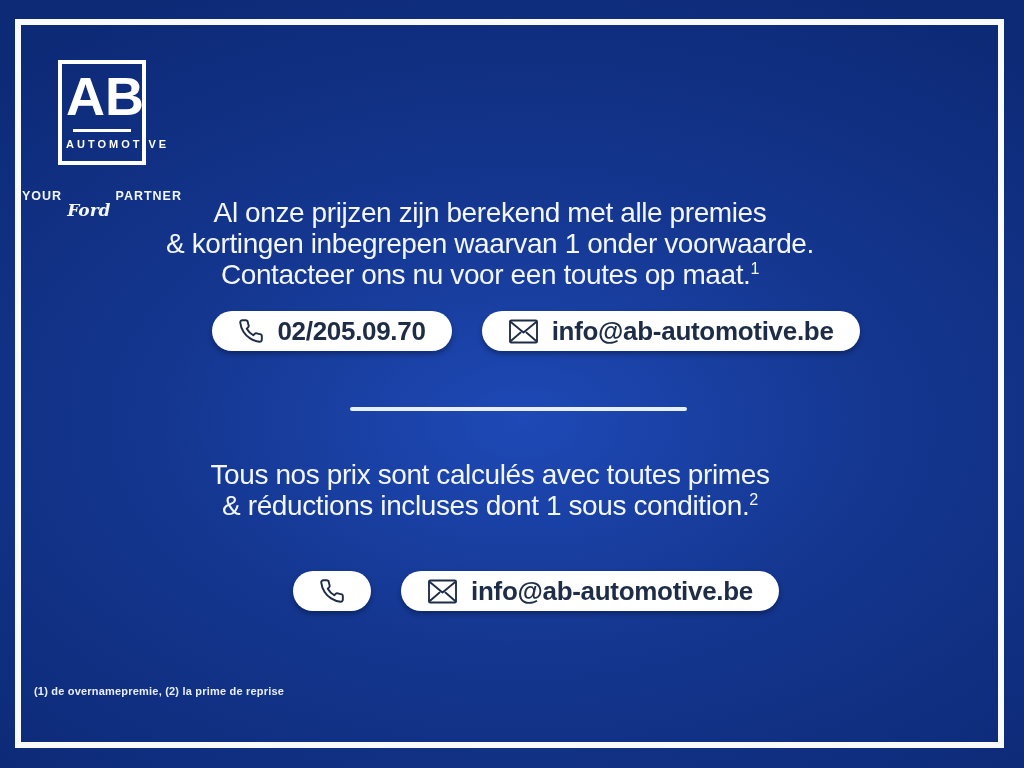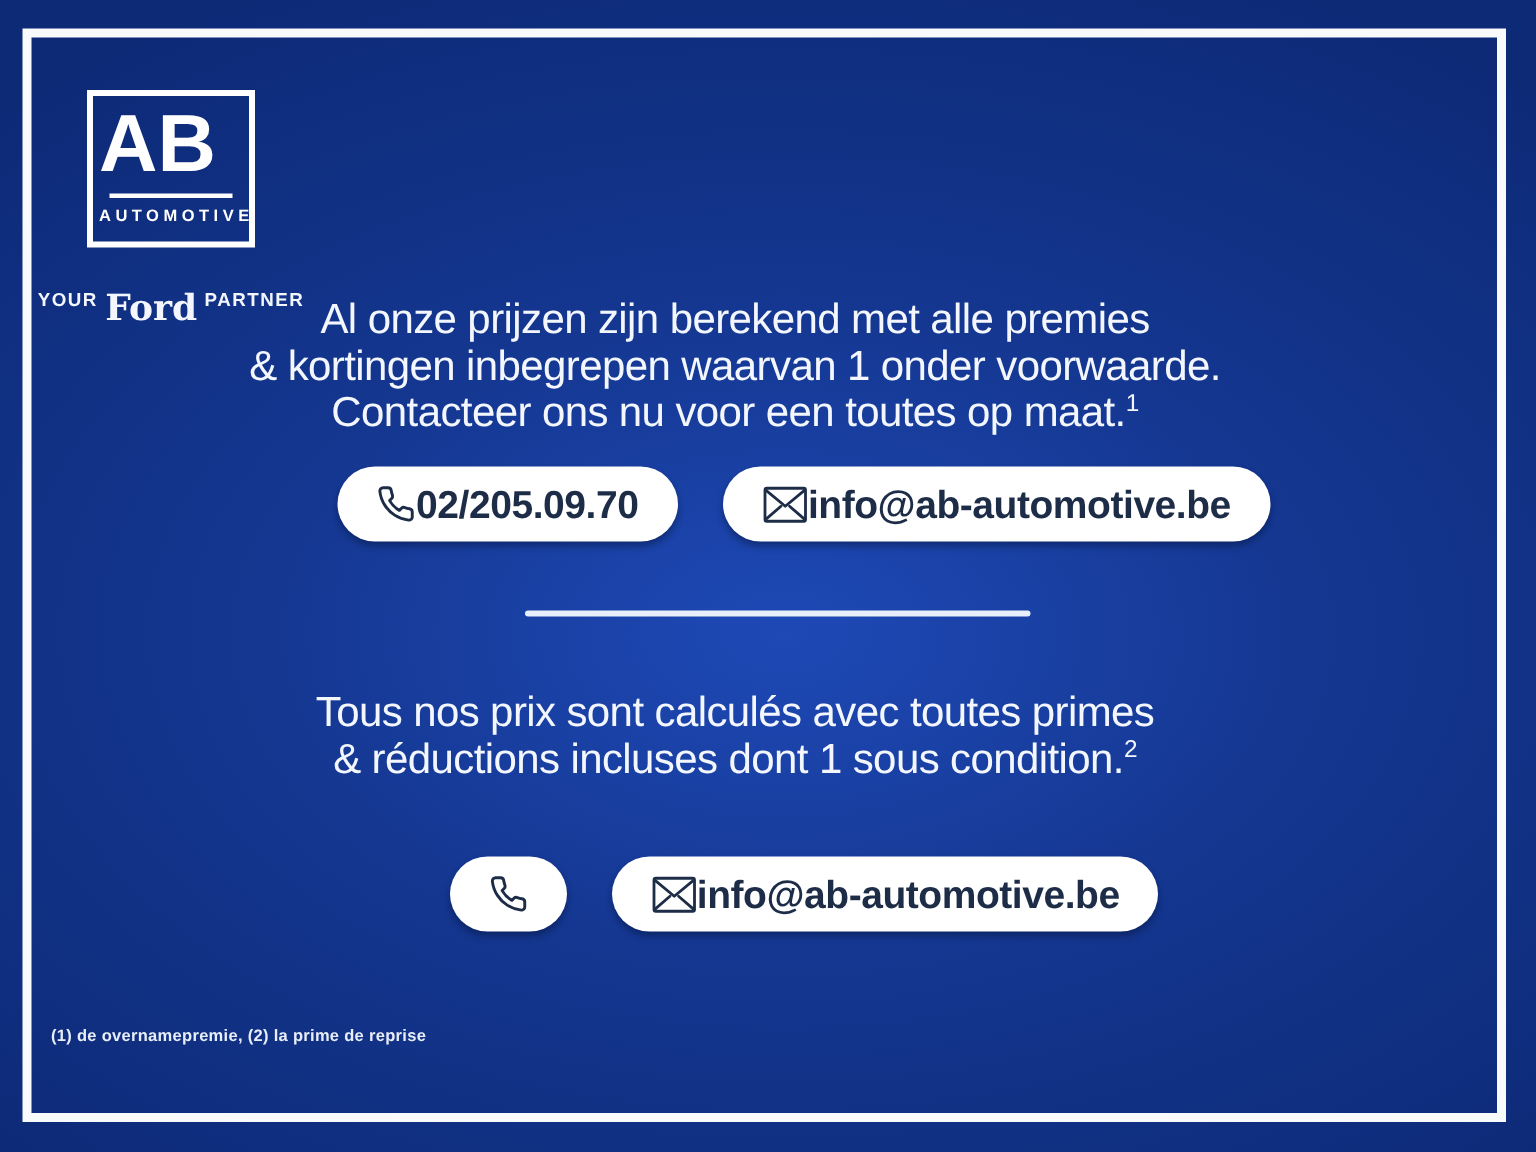--- a/index.html
+++ b/index.html
@@ -17,51 +17,51 @@
   }
 
   
   .frame {
     position: absolute; left: 15px; top: 19px; right: 20px; bottom: 20px;
     border: 6px solid var(--frame, #f8fafc);
     pointer-events: none;
   }
 
   
-  .logo { position: absolute; left: 58px; top: 60px; width: 112px; text-align: left; color: var(--text, #f3f7fd); }
+  .logo { position: absolute; left: 58px; top: 60px; width: 88px; text-align: center; color: var(--text, #f3f7fd); }
   .logo-box { border: 4px solid #ffffff; padding: 8px 4px 11px; }
   .logo-ab { font-size: 54px; font-weight: bold; line-height: 0.92; letter-spacing: 0px; color: #ffffff; }
   .logo-rule { height: 3px; background: #ffffff; margin: 7px 7px 6px; }
   .logo-sub { font-size: 11px; font-weight: bold; letter-spacing: 3px; color: #ffffff; white-space: nowrap; }
   .logo-tagline {
     margin-top: 21px; font-size: 12.5px; font-weight: bold; letter-spacing: 1px;
     display: flex; align-items: center; justify-content: center; gap: 5px; white-space: nowrap;
   }
   .ford-script {
-    font-family: "DejaVu Serif", serif; font-weight: bold;
-    font-size: 24px; letter-spacing: 0; position: relative; top: 4px;
+    font-family: "DejaVu Serif", serif; font-style: italic; font-weight: bold;
+    font-size: 17px; letter-spacing: 0; position: relative; top: 14px;
   }
 
   
   .text-block {
     position: absolute; left: 0; right: 44px; text-align: center;
     color: var(--text, #f3f7fd);
     font-size: 28px; font-weight: 400; line-height: 31px; letter-spacing: -0.4px;
   }
   .text-block sup { font-size: 58%; line-height: 0; }
 
   
   .pill-row {
     position: absolute; left: 48px; right: 0;
     display: flex; justify-content: center; gap: 30px;
   }
   .pill {
-    height: 50px; border-radius: 25px; background: var(--pill-bg, #ffffff);
+    height: 40px; border-radius: 25px; background: var(--pill-bg, #ffffff);
     color: var(--pill-text, #1d2c47);
-    display: inline-flex; align-items: center; padding: 0 26px;
+    display: inline-flex; align-items: center; gap: 13px; padding: 0 26px;
     font-size: 26px; font-weight: 600; letter-spacing: -0.3px; white-space: nowrap;
     box-shadow: 0 3px 5px rgba(4, 18, 52, 0.45);
     cursor: pointer;
   }
   .pill svg { flex: 0 0 auto; }
 
   
   .divider {
     position: absolute; top: 407px; left: 350px; width: 337px; height: 4px;
     background: var(--divider, #e7f0fa); border-radius: 2px;

